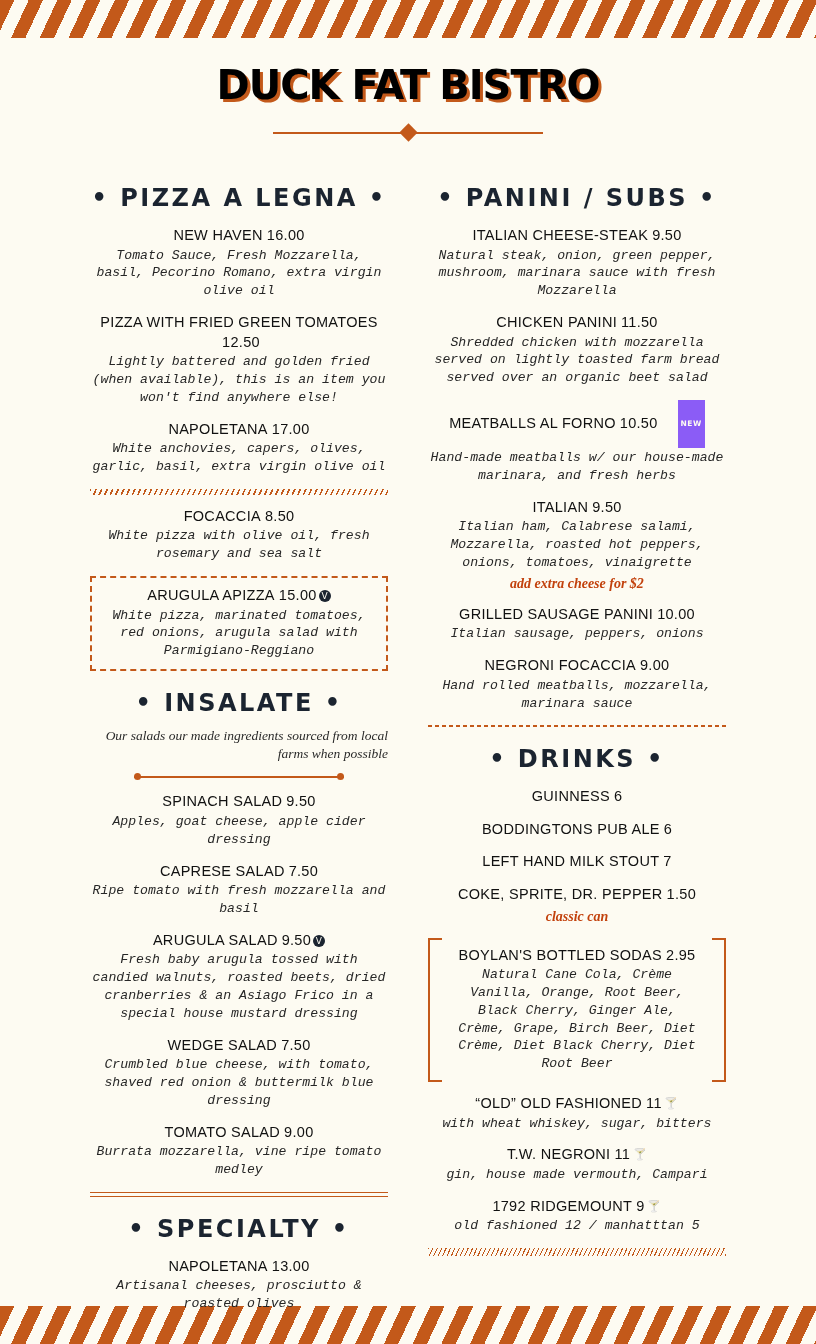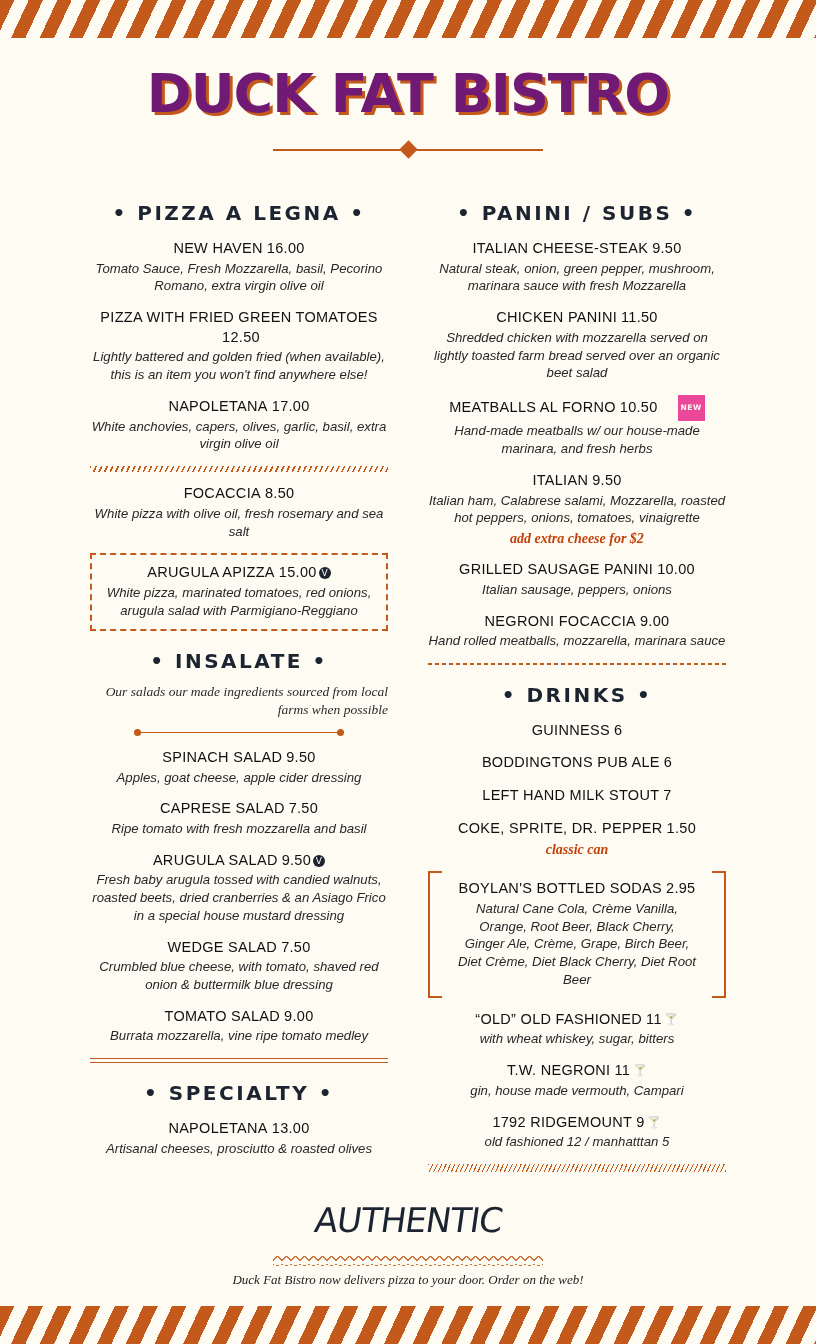--- a/index.html
+++ b/index.html
@@ -36,23 +36,23 @@
     width: 816px;
     height: 1268px;
     padding: 0 30px;
   }
 
   
   .title-wrap { text-align: center; margin-top: 24px; }
   .menu-title {
     font-family: "DejaVu Sans", sans-serif;
     font-weight: bold;
-    font-size: 54px;
+    font-size: 40px;
     letter-spacing: -1px;
-    color: #701a75;
+    color: #000000;
     margin: 0;
     text-shadow: 3px 3px 0 #c3591a;
   }
   .title-rule {
     margin: 18px auto 0;
     width: 270px;
     height: 14px;
     position: relative;
   }
   .title-rule .line {
@@ -81,21 +81,21 @@
     gap: 40px;
     padding: 0 60px;
   }
   .col { width: 50%; }
 
   .section { margin-bottom: 6px; }
   .section-head {
     text-align: center;
     font-family: "DejaVu Sans", sans-serif;
     font-weight: bold;
-    font-size: 20px;
+    font-size: 24px;
     letter-spacing: 2.5px;
     color: #1b2430;
     margin: 18px 0 14px;
   }
 
   .section-note {
     text-align: right;
     font-family: "Liberation Serif", serif;
     font-style: italic;
     font-size: 13.5px;
@@ -124,21 +124,21 @@
   .item { text-align: center; margin-bottom: 13px; }
   .item-name {
     font-family: "Liberation Sans", sans-serif;
     font-size: 14.5px;
     letter-spacing: .3px;
     color: #111;
     line-height: 1.35;
   }
   .item-name .price { margin-left: 4px; }
   .item-desc {
-    font-family: Liberation Sans, sans-serif;
+    font-family: Liberation Mono, monospace;
     font-style: italic;
     font-size: 13.2px;
     line-height: 1.35;
     color: #272727;
     margin-top: 1px;
   }
   .item-addon {
     font-family: "Liberation Serif", serif;
     font-style: italic;
     font-weight: bold;
@@ -155,26 +155,26 @@
     color: #fdfbf2;
     font-size: 9px;
     line-height: 12px;
     text-align: center;
     vertical-align: 1px;
     margin-left: 2px;
     font-family: "DejaVu Sans", sans-serif;
   }
   .new-badge {
     display: inline-block;
-    background: #ec4899;
+    background: #8b5cf6;
     color: #fdfbf2;
     font-size: 7.5px;
     font-weight: bold;
     letter-spacing: .5px;
-    padding: 8px 3px;
+    padding: 19px 3px;
     vertical-align: 2px;
     margin-left: 20px;
     font-family: "DejaVu Sans", sans-serif;
   }
   .glass-icon {
     display: inline-block;
     margin-left: 3px;
     font-size: 11px;
     color: #1b2430;
     vertical-align: 1px;

